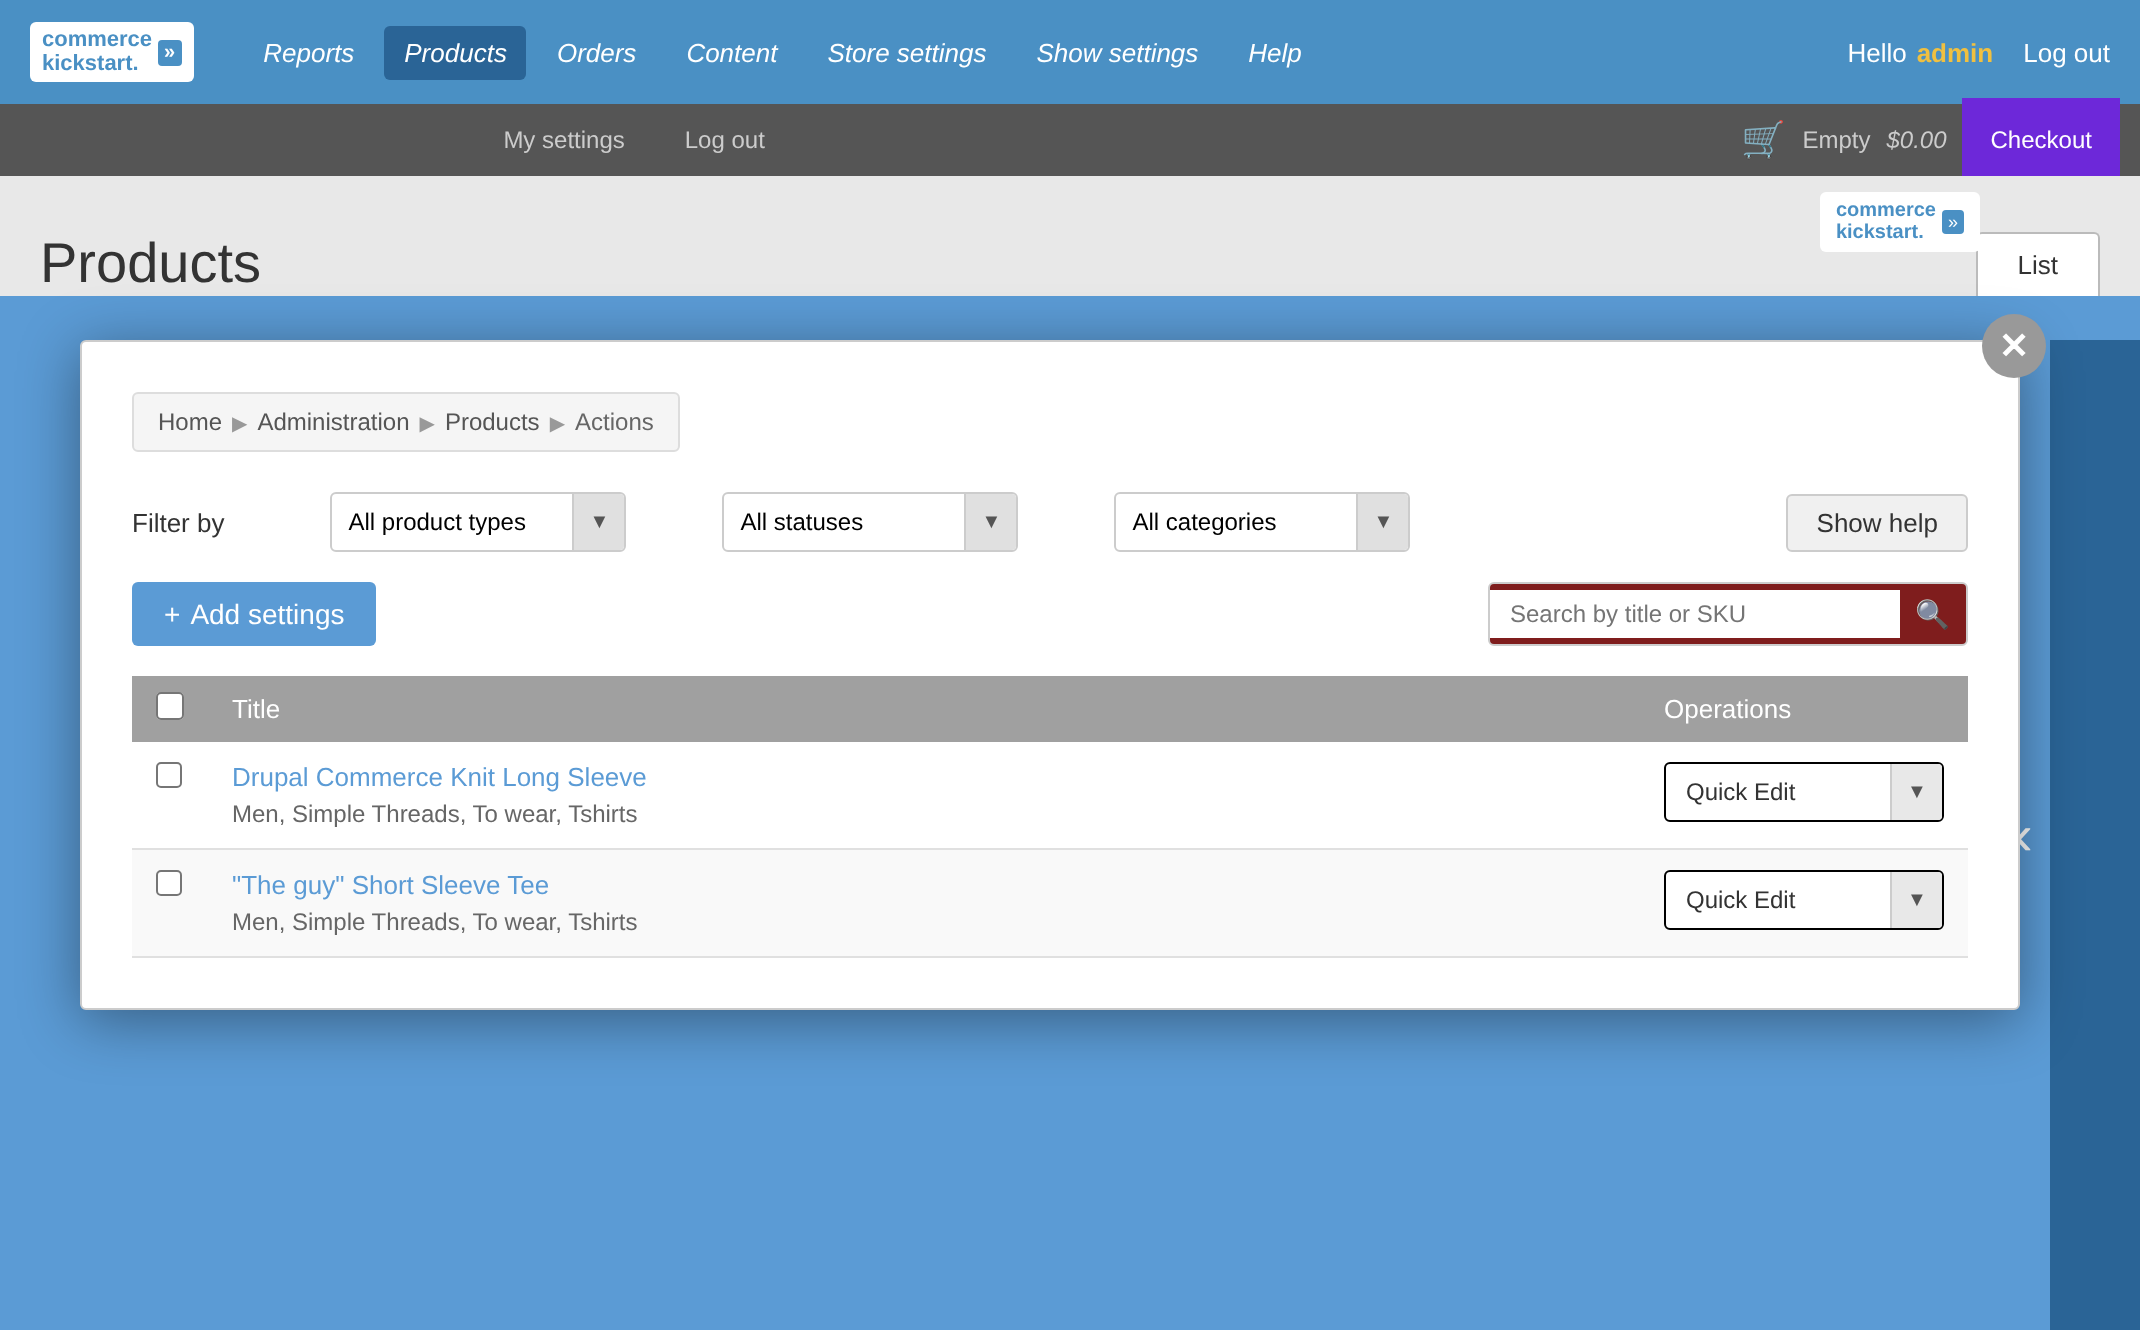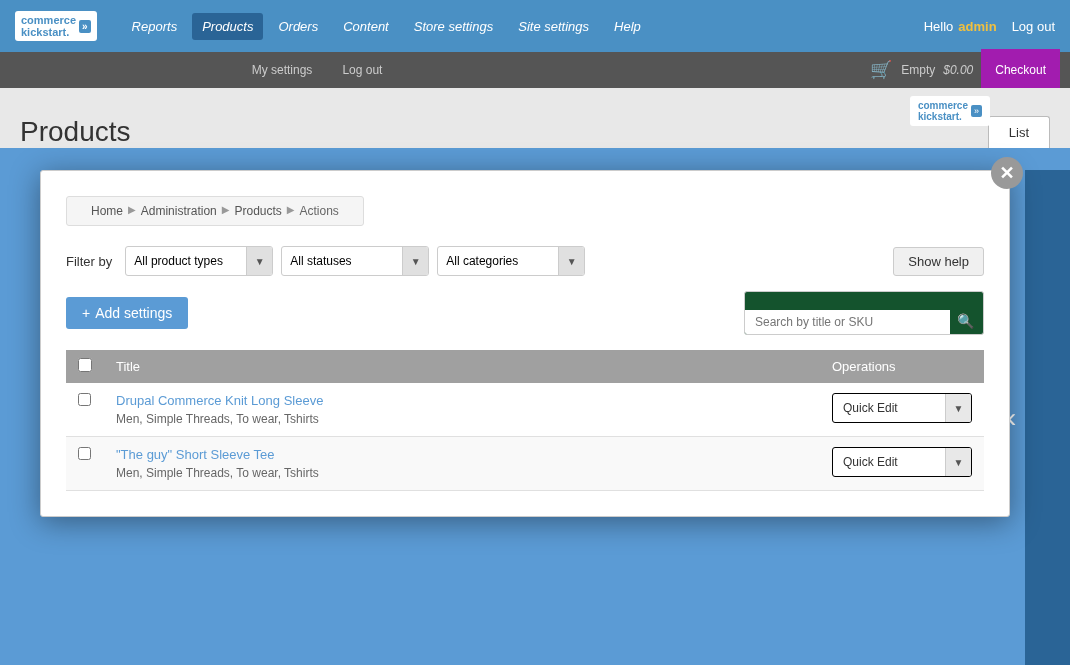--- a/index.html
+++ b/index.html
@@ -76,21 +76,21 @@
       align-items: center;
       gap: 8px;
       margin-left: auto;
       margin-right: 0;
       padding-right: 10px;
     }
     .cart-icon { color: #ccc; font-size: 18px; }
     .cart-empty { color: #ccc; font-size: 12px; }
     .cart-price { color: #ccc; font-size: 12px; font-style: italic; }
     .checkout-btn {
-      background: #a21caf;
+      background: #6d28d9;
       color: white;
       padding: 0 14px;
       border: none;
       font-size: 12px;
       cursor: pointer;
       height: 42px;
     }
     .secondary-bar-inner {
       display: flex;
       align-items: center;
@@ -161,26 +161,26 @@
       cursor: pointer;
       color: white;
       font-size: 18px;
       font-weight: bold;
     }
 
     
     .breadcrumb {
       background: #f5f5f5;
       border: 1px solid #ddd;
-      padding: 7px 24px;
+      padding: 7px 12px;
       border-radius: 3px;
       font-size: 12px;
       color: #666;
       display: inline-flex;
-      align-items: flex-start;
+      align-items: flex-end;
       gap: 5px;
       margin-bottom: 20px;
     }
     .breadcrumb a { color: #555; text-decoration: none; }
     .breadcrumb .sep { color: #999; font-size: 10px; }
 
     
     .filter-row {
       display: flex;
       align-items: center;
@@ -189,20 +189,21 @@
     }
     .filter-label { font-size: 13px; color: #333; margin-right: 5px; }
     .filter-select {
       display: flex;
       align-items: center;
       border: 1px solid #ccc;
       border-radius: 3px;
       background: white;
       overflow: hidden;
       height: 30px;
+      margin-left: 40px;
     }
     .filter-select select {
       border: none;
       outline: none;
       padding: 4px 8px;
       font-size: 12px;
       background: white;
       appearance: none;
       -webkit-appearance: none;
       cursor: pointer;
@@ -245,27 +246,27 @@
       border-radius: 3px;
       font-size: 14px;
       cursor: pointer;
       display: flex;
       align-items: center;
       gap: 5px;
     }
     .search-area {
       margin-left: auto;
       display: flex;
-      align-items: flex-end;
+      align-items: center;
       border: 1px solid #ccc;
       border-radius: 3px;
-      background: #14532d;
+      background: #7f1d1d;
       overflow: hidden;
       width: 240px;
-      height: 44px;
+      height: 32px;
     }
     .search-area input {
       border: none;
       outline: none;
       padding: 5px 10px;
       font-size: 12px;
       flex: 1;
       color: #999;
     }
     .search-area .search-icon {
@@ -384,21 +385,21 @@
     <div class="logo-box">
       <span style="font-size:11px; color:#4a90c4; font-weight:bold;">commerce<br>kickstart.</span>
       <span class="logo-icon">»</span>
     </div>
   </div>
   <span class="nav-link">Reports</span>
   <span class="nav-link active">Products</span>
   <span class="nav-link">Orders</span>
   <span class="nav-link">Content</span>
   <span class="nav-link">Store settings</span>
-  <span class="nav-link">Site settings</span>
+  <span class="nav-link">Show settings</span>
   <span class="nav-link">Help</span>
   <div class="nav-spacer"></div>
   <span class="hello-text">Hello </span>
   <span class="hello-admin">admin</span>
   <span class="logout-link">Log out</span>
 </div>
 
 <div class="secondary-bar">
   <div class="secondary-bar-inner">
     <div class="sec-center">

